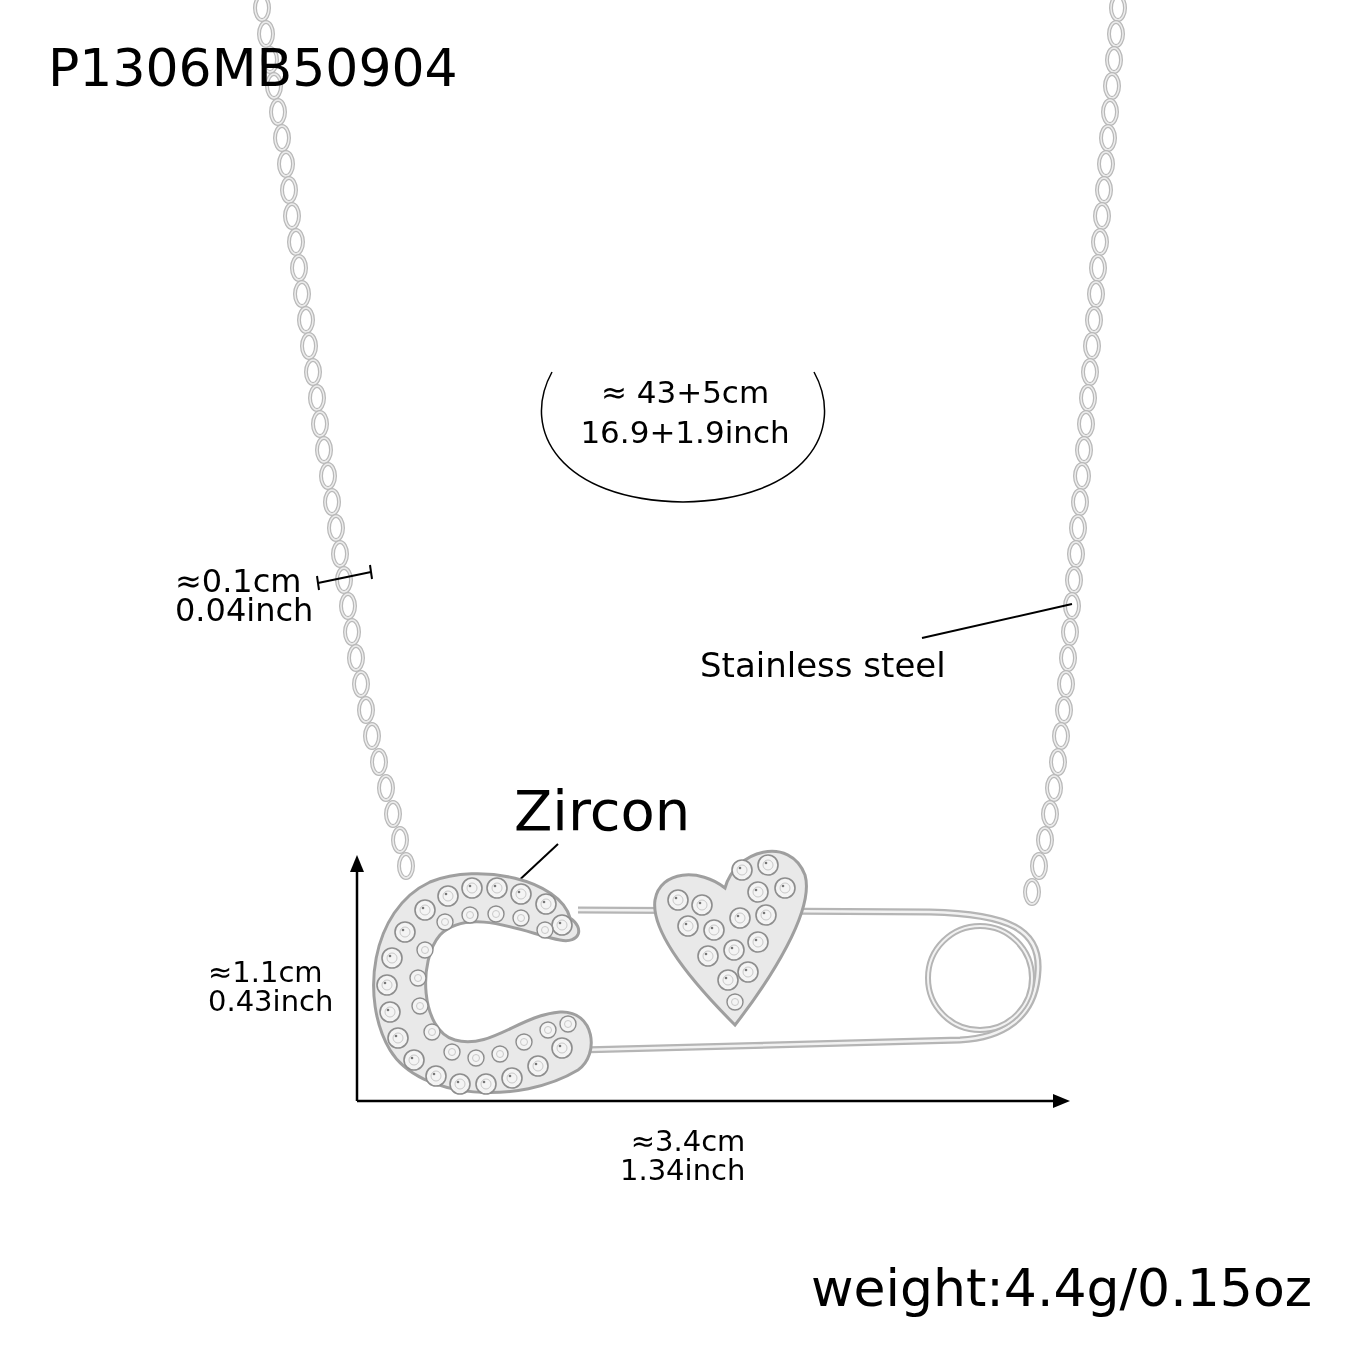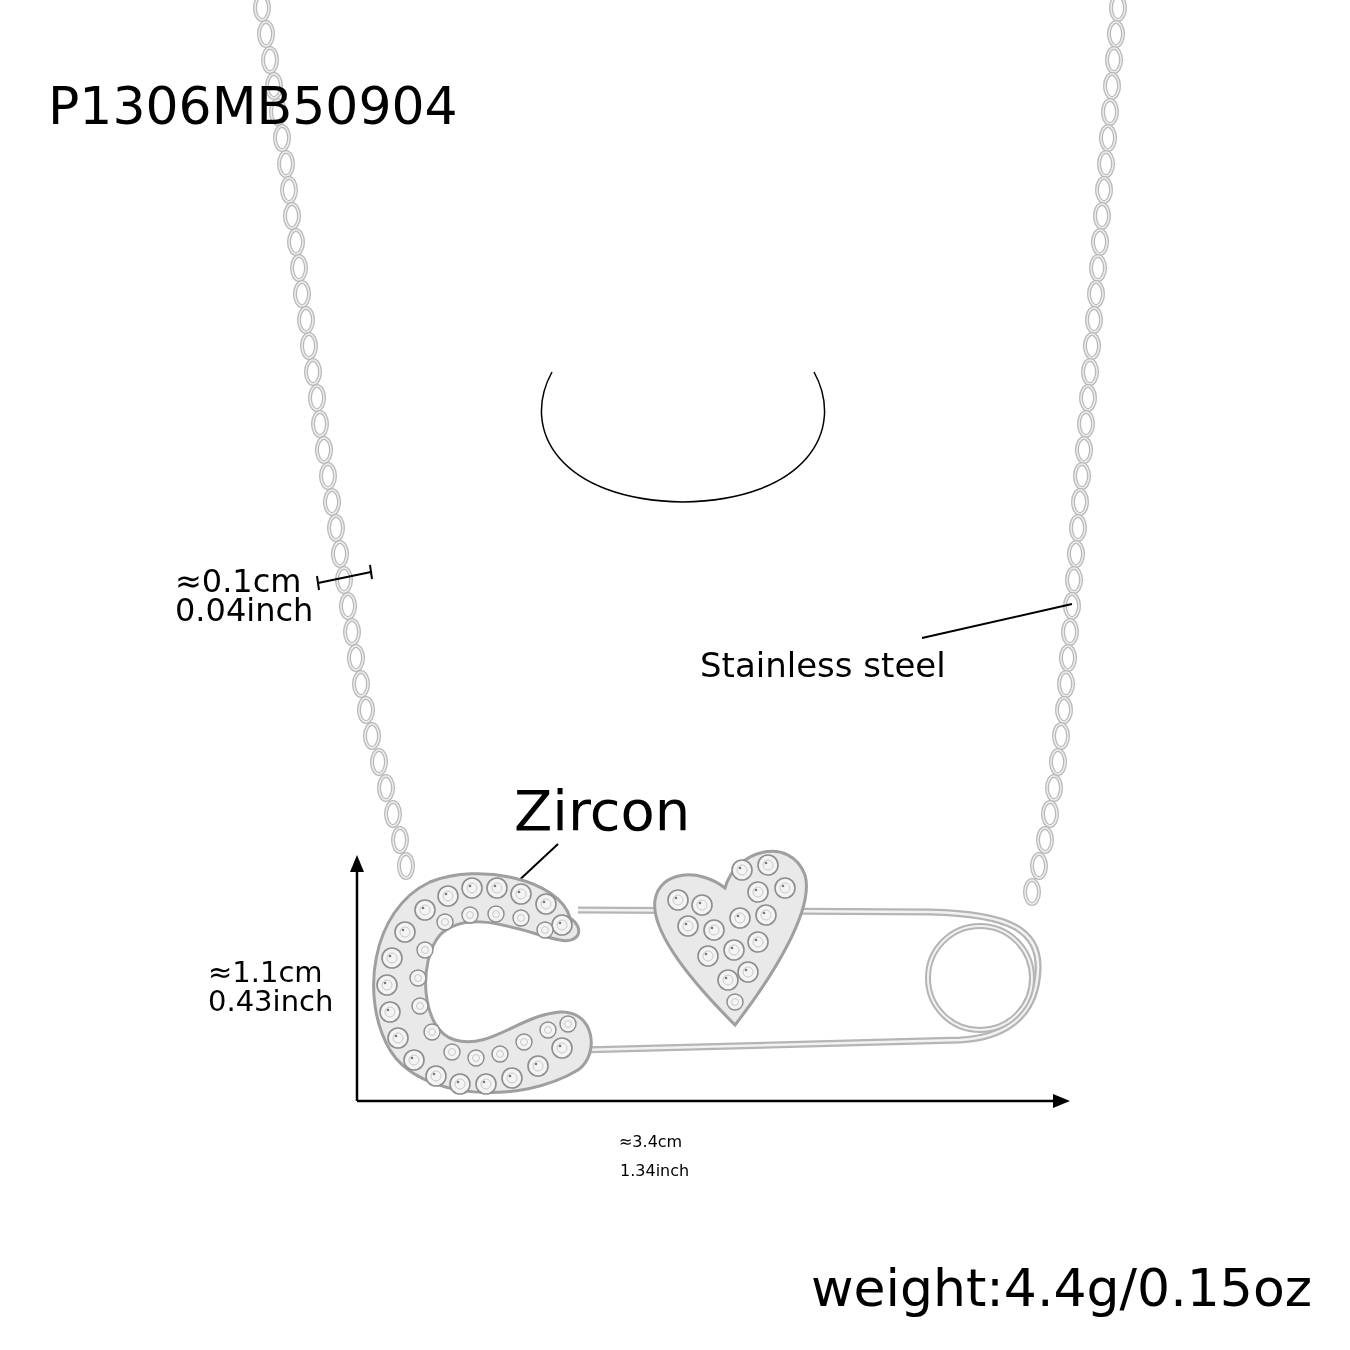--- a/index.html
+++ b/index.html
@@ -1,25 +1,25 @@
 <!DOCTYPE html>
 <html><head>
   <meta charset="utf-8">
   <style>
     html, body { margin: 0; padding: 0; background: #ffffff; }
     body { width: 1350px; height: 1350px; position: relative; overflow: hidden;
            font-family: "DejaVu Sans", "Liberation Sans", sans-serif; color: #000; }
     .label { position: absolute; white-space: nowrap; color: #000; line-height: 1; }
-    #sku { left: 48px; top: 42px; font-size: 52px; letter-spacing: 0px; margin-top: 38px; }
+    #sku { left: 48px; top: 42px; font-size: 52px; letter-spacing: 0px; }
     #chain-len { left: 540px; top: 372px; width: 290px; text-align: center; font-size: 31px; line-height: 40px; }
     #link-size { left: 175px; top: 567px; font-size: 32px; line-height: 29px; }
     #material { left: 700px; top: 648px; font-size: 34px; }
     #stone { left: 514px; top: 783px; font-size: 56px; }
     #height-dim { left: 208px; top: 958px; font-size: 29px; line-height: 29px; }
-    #width-dim { left: 612px; top: 1127px; font-size: 16px; line-height: 29px; text-align: center; }
+    #width-dim { left: 612px; top: 1127px; font-size: 29px; line-height: 29px; text-align: right; }
     #width-dim .l2 { padding-left: 8px; display: block; }
     #weight { right: 38px; top: 1262px; font-size: 52px; margin-left: 48px; }
     svg.art { position: absolute; left: 0; top: 0; }
   </style>
 </head>
 <body>
 
 <svg class="art" width="1350" height="1350" viewBox="0 0 1350 1350">
   <defs>
     <g id="lnk">
@@ -199,20 +199,22 @@
   </g>
   <g>
     <line x1="357" y1="1101" x2="1055" y2="1101" stroke="#000" stroke-width="2.5"></line>
     <polygon points="1070,1101 1053,1094 1053,1108" fill="#000"></polygon>
   </g>
 </svg>
 
 <div id="sku" class="label">P1306MB50904</div>
 
 <div id="chain-len" class="label">
+  <div>≈ 43+5cm</div>
+  <div>16.9+1.9inch</div>
 </div>
 
 <div id="link-size" class="label">
   <div>≈0.1cm</div>
   <div>0.04inch</div>
 </div>
 
 <div id="material" class="label">Stainless steel</div>
 
 <div id="stone" class="label">Zircon</div>

